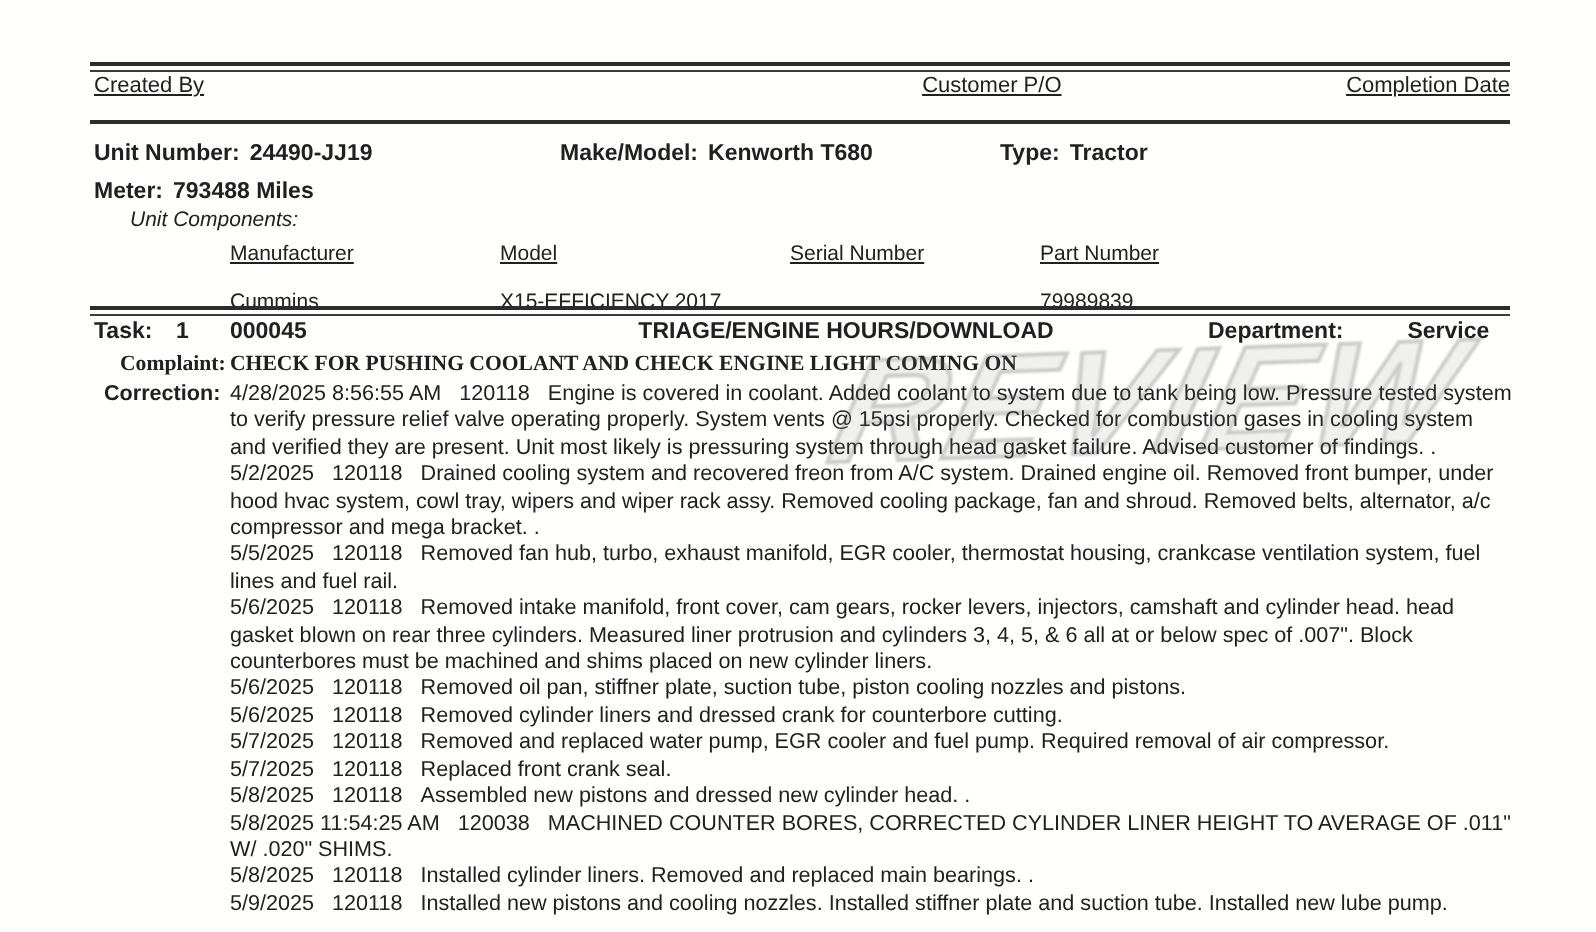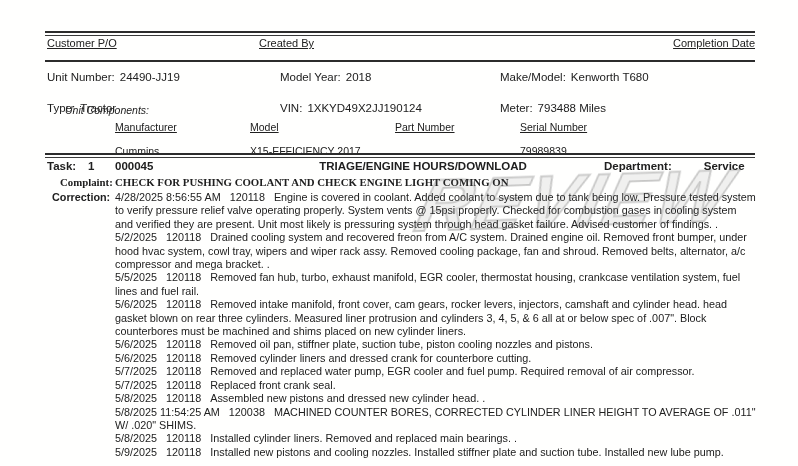--- a/index.html
+++ b/index.html
@@ -15,22 +15,22 @@
   .rule-b { top:60px; height:0; border-top:2.5px solid #2e2e2e; border-bottom:none; }
   .rule-c { top:153px; }
 
   .tracking-row { position:absolute; top:37px; left:47px; right:43px; display:flex; font-size:11px; }
   .tracking-row .cell { text-decoration:underline; }
   .cell-po { width:212px; }
   .cell-created { flex:1; }
   .cell-completion { text-align:right; }
 
   .unit-grid { position:absolute; top:71px; left:47px; right:43px;
-    display:grid; grid-template-columns:233px 220px 1fr; row-gap:19px;
-    font-weight:normal; font-size:11.5px; }
+    display:grid; grid-template-columns:233px 220px 1fr; row-gap:7px;
+    font-weight:bold; font-size:11.5px; }
   .lbl { margin-right:5px; }
 
   .unit-components { position:absolute; top:104px; left:65px; font-size:10.5px;font-style:italic; }
 
   .comp-grid { position:absolute; top:121px; left:115px; right:43px;
     display:grid; grid-template-columns:135px 145px 125px 1fr; font-size:10.5px; row-gap:12px; }
   .comp-grid .hdr { text-decoration:underline; }
 
   .task-row { position:absolute; top:160px; left:47px; right:43px;
     display:flex; font-weight:bold; font-size:11.5px; align-items:baseline; }
@@ -63,55 +63,49 @@
 </head>
 <body>
 
 <div class="page">
 
   <div class="watermark">REVIEW</div>
 
   <div class="rule-double rule-a"></div>
 
   <div class="tracking-row">
+    <span class="cell cell-created">Created By</span>
     <span class="cell cell-po">Customer P/O</span>
-    <span class="cell cell-created">Created By</span>
     <span class="cell cell-completion">Completion Date</span>
   </div>
 
   <div class="rule-double rule-b"></div>
 
   <div class="unit-grid">
     <div>
       <span class="lbl">Unit Number:</span><span>24490-JJ19</span>
     </div>
     <div>
-      <span class="lbl">Model Year:</span><span>2018</span>
-    </div>
-    <div>
       <span class="lbl">Make/Model:</span><span>Kenworth T680</span>
     </div>
     <div>
       <span class="lbl">Type:</span><span>Tractor</span>
-    </div>
-    <div>
-      <span class="lbl">VIN:</span><span>1XKYD49X2JJ190124</span>
     </div>
     <div>
       <span class="lbl">Meter:</span><span>793488 Miles</span>
     </div>
   </div>
 
   <div class="unit-components">Unit Components:</div>
 
   <div class="comp-grid">
     <span class="hdr">Manufacturer</span>
     <span class="hdr">Model</span>
+    <span class="hdr">Serial Number</span>
     <span class="hdr">Part Number</span>
-    <span class="hdr">Serial Number</span>
     <span>Cummins</span>
     <span>X15-EFFICIENCY 2017</span>
     <span></span>
     <span>79989839</span>
   </div>
 
   <div class="rule-double rule-c"></div>
 
   <div class="task-row">
     <span class="t-label">Task:</span>

